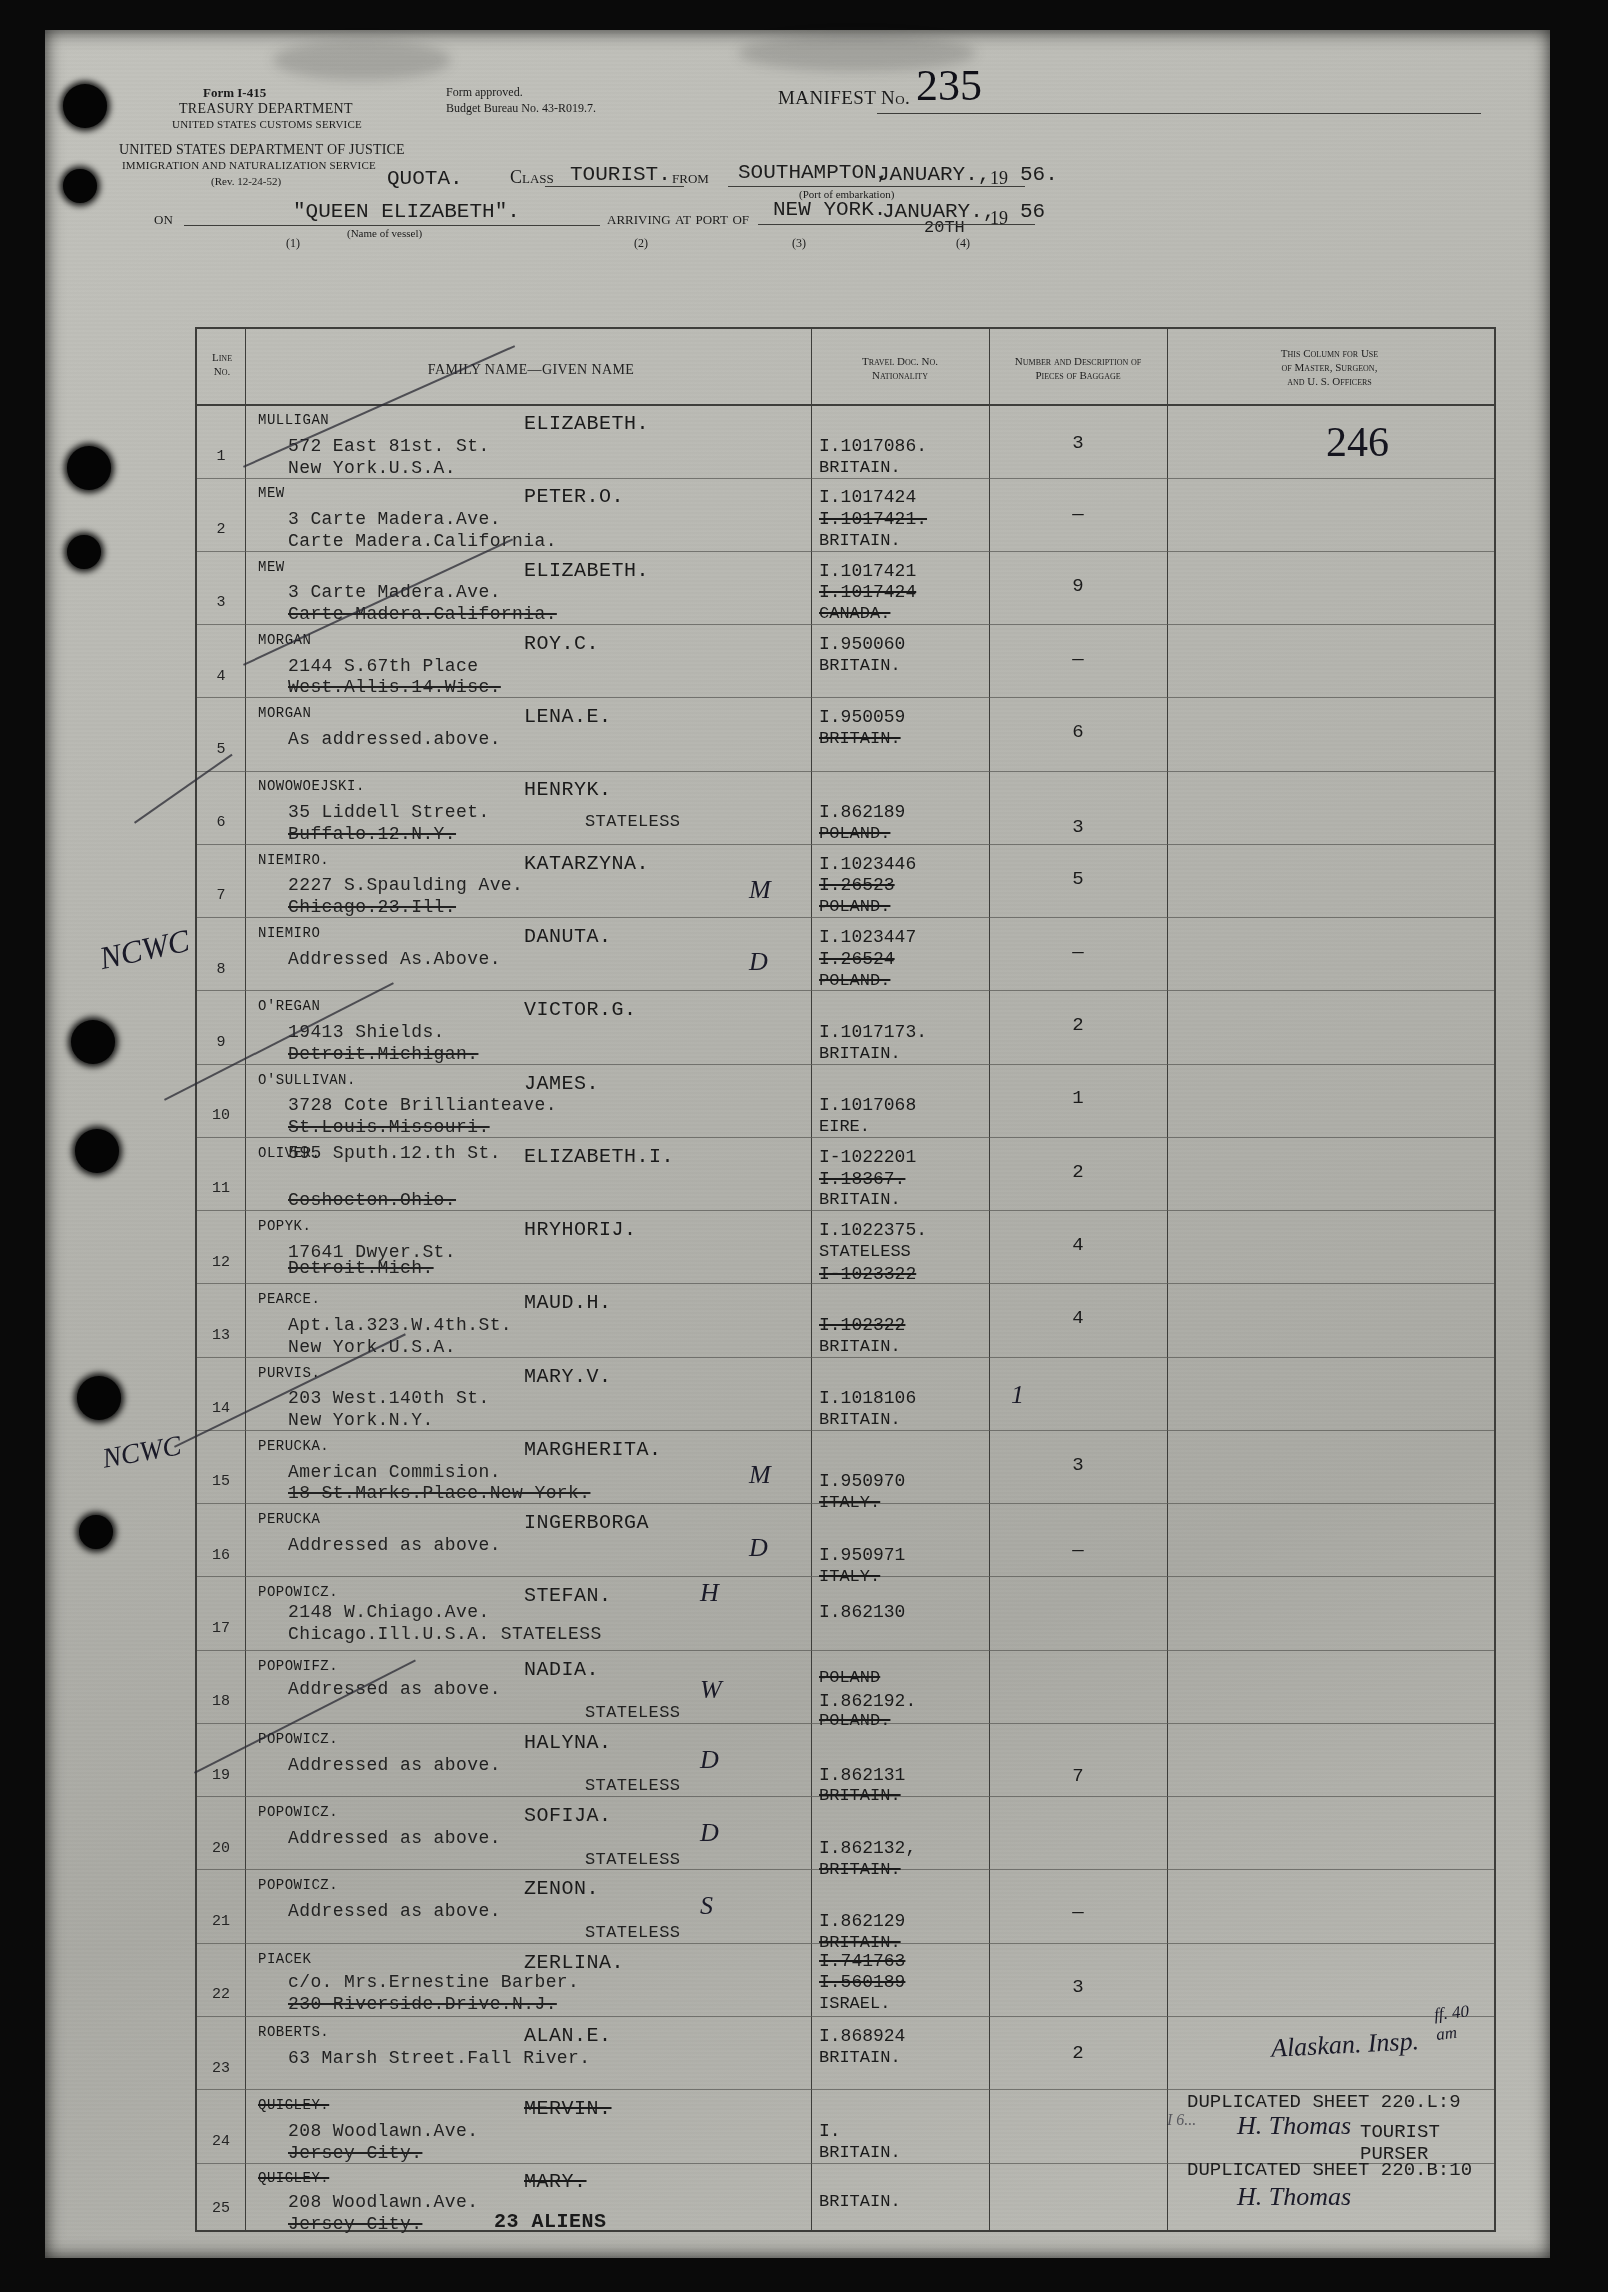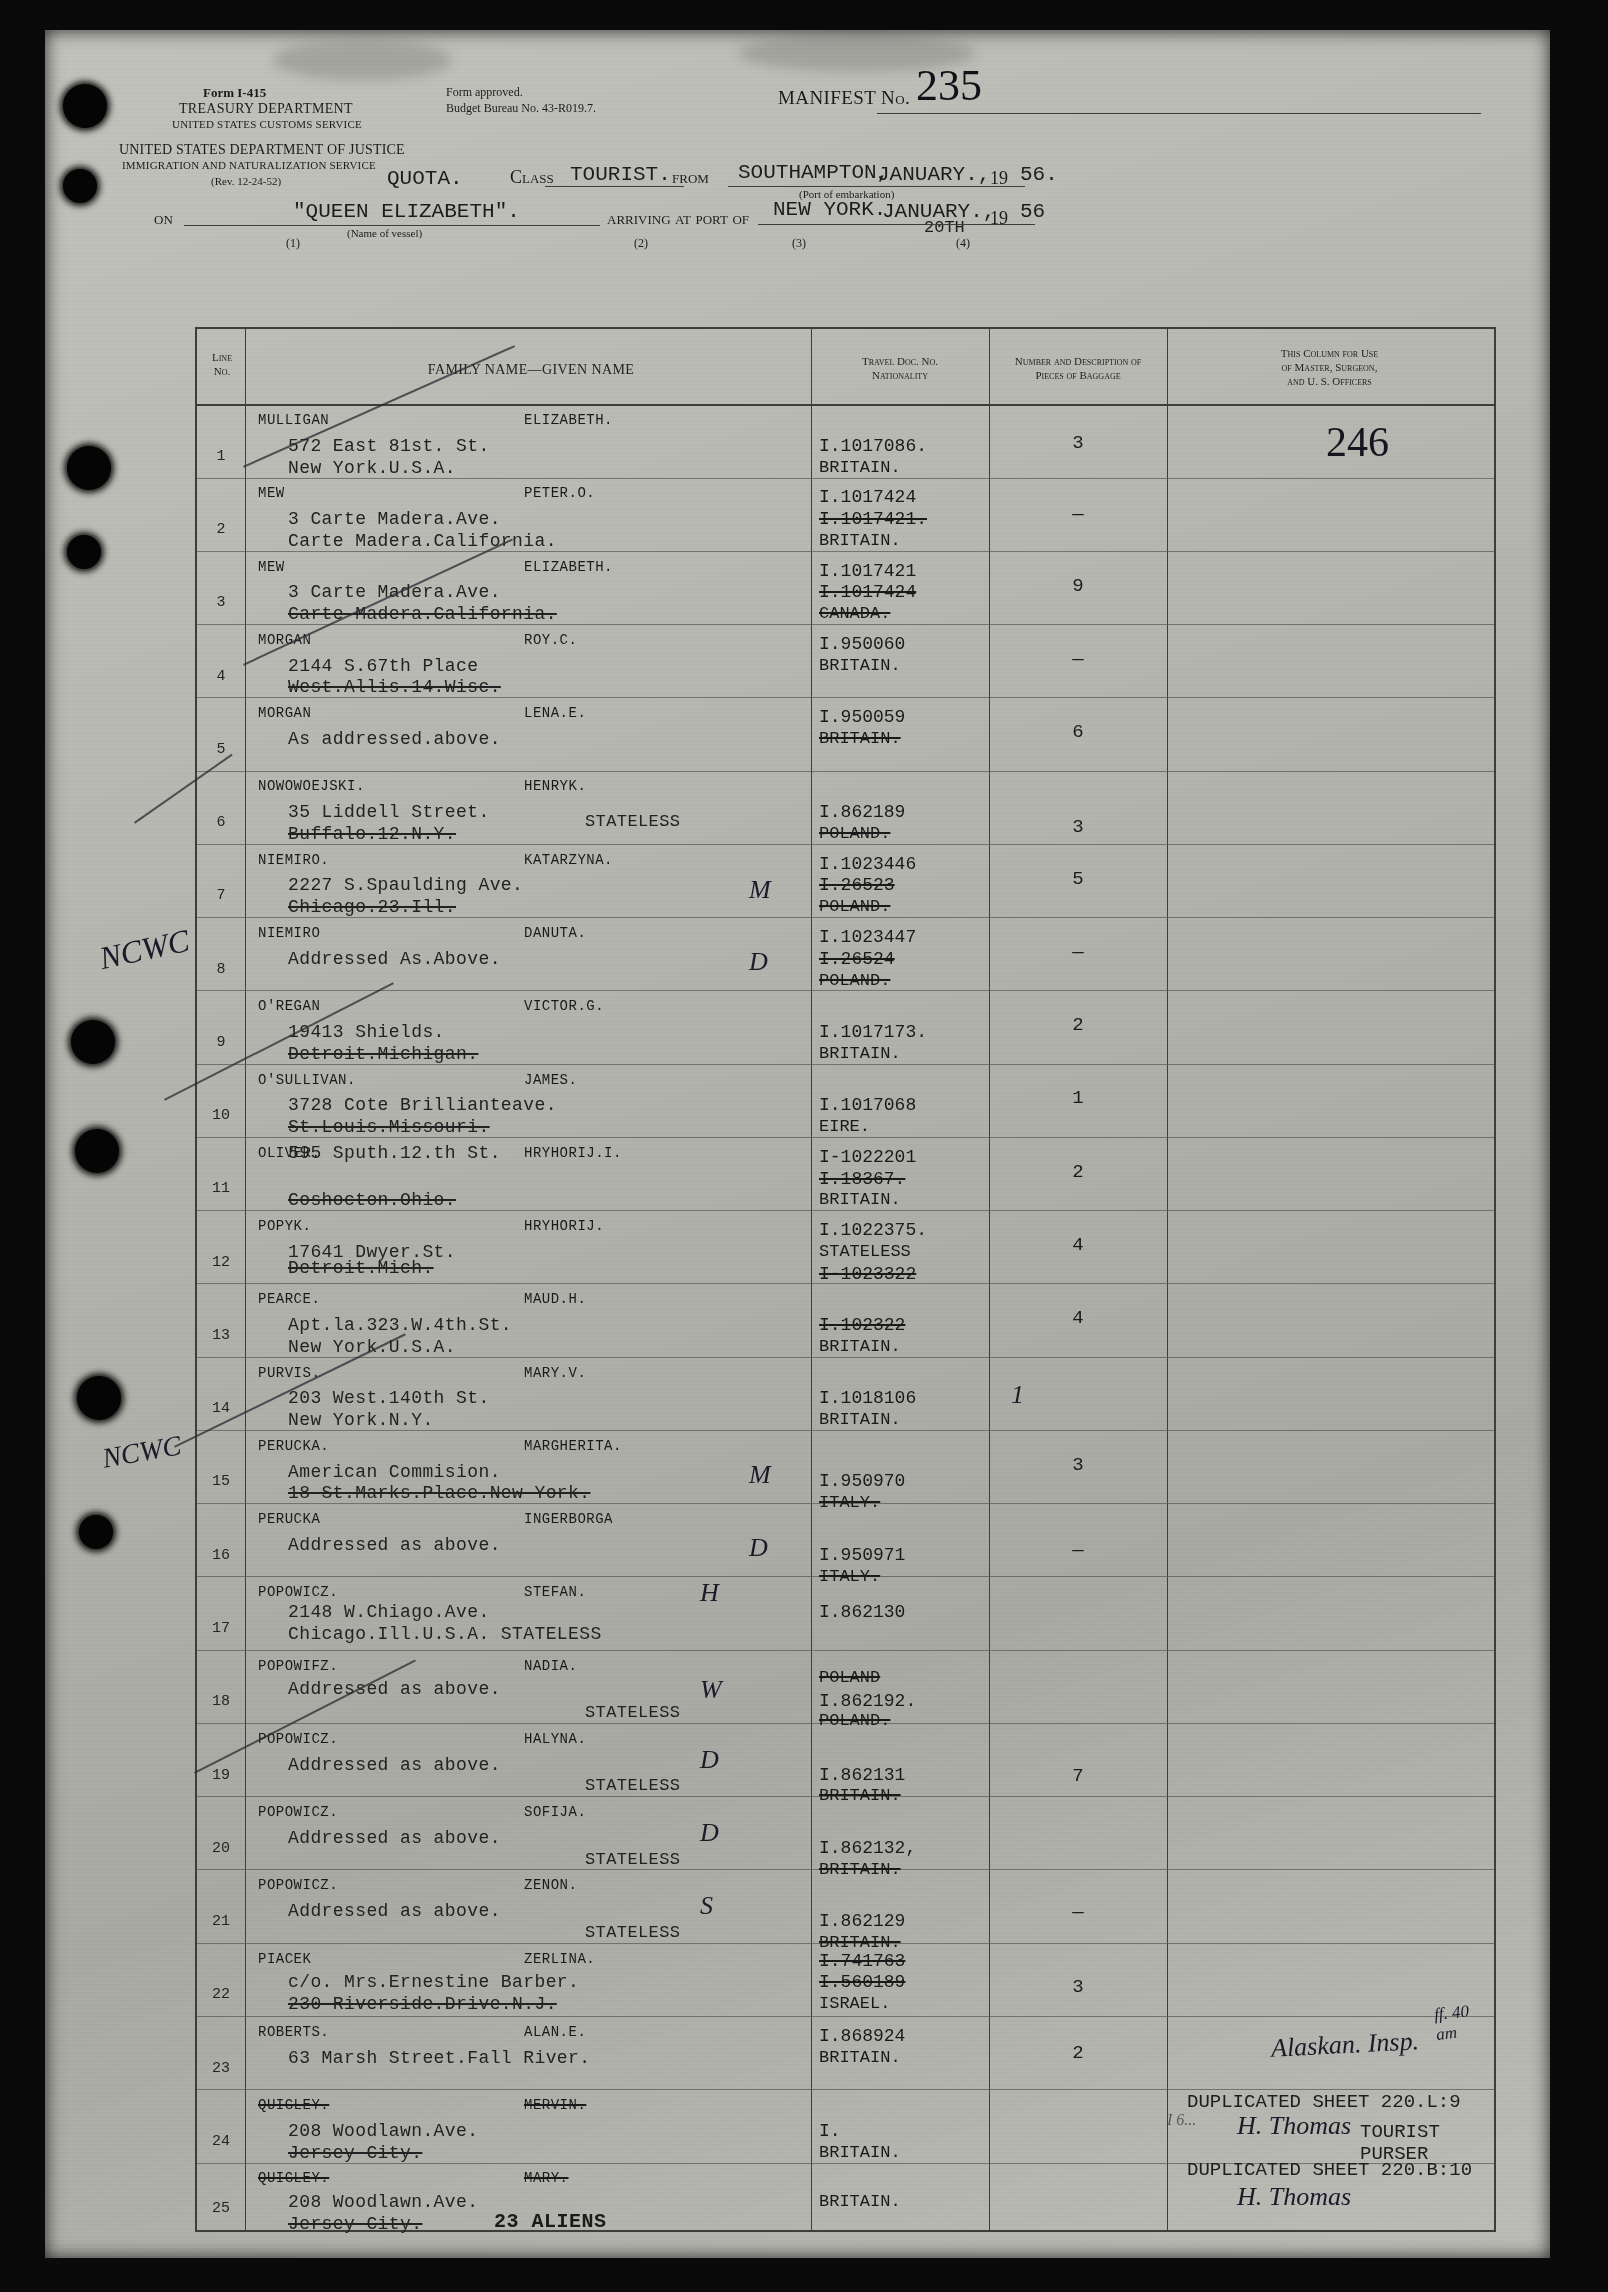--- a/index.html
+++ b/index.html
@@ -24,21 +24,21 @@
   .hline{height:1px;}
   .vline{width:1px;}
   
   #title{left:594px;top:107px;font-size:27px;font-weight:bold;letter-spacing:0.2px;}
   
   .tbl{position:absolute;left:150px;top:297px;width:1297px;height:1901px;border:2px solid #3d3d3a;}
   .colhdr{position:absolute;font-size:11px;text-align:center;line-height:1.25;color:#222;}
   .rowline{position:absolute;left:0;right:0;height:1px;background:#5c5c58;opacity:.75;}
   .linenum{position:absolute;font-family:"Liberation Mono",monospace;font-size:15px;color:#242424;text-align:center;width:48px;}
   .name{position:absolute;font-family:"Liberation Mono",monospace;font-size:14px;color:#1a1a1a;letter-spacing:0.5px;}
-  .given{position:absolute;font-family:"Liberation Mono",monospace;font-size:14px;color:#1a1a1a;letter-spacing:0.5px;}
+  .given{position:absolute;font-family:"Liberation Mono",monospace;font-size:20px;color:#1a1a1a;letter-spacing:0.5px;}
   .addr{position:absolute;font-family:"Liberation Mono",monospace;font-size:18px;color:#222;letter-spacing:0.4px;}
   .addr2{position:absolute;font-family:"Liberation Mono",monospace;font-size:18px;color:#222;letter-spacing:0.4px;}
   .doc{position:absolute;font-family:"Liberation Mono",monospace;font-size:18px;color:#1a1a1a;}
   .doc2{position:absolute;font-family:"Liberation Mono",monospace;font-size:18px;color:#1a1a1a;}
   .nat{position:absolute;font-family:"Liberation Mono",monospace;font-size:17px;color:#1a1a1a;}
   .bag{position:absolute;font-family:"Liberation Mono",monospace;font-size:19px;color:#1a1a1a;text-align:center;width:178px;}
   .strike{text-decoration:line-through;text-decoration-thickness:2px;}
   .ink{position:absolute;color:#15151f;font-family:"Liberation Serif",serif;}
   .pen{position:absolute;color:#1a1a28;font-family:"Liberation Serif",serif;font-style:italic;}
   .bignum{position:absolute;font-family:"Liberation Serif",serif;font-size:44px;color:#101018;}
@@ -238,21 +238,21 @@
       <div class="name" style="left:61px;top:743px;">O'SULLIVAN.</div>
       <div class="given" style="left:327px;top:743px;">JAMES.</div>
       <div class="addr" style="left:91px;top:766px;">3728 Cote Brillianteave.</div>
       <div class="addr2 strike" style="left:91px;top:788px;">St.Louis.Missouri.</div>
       <div class="doc" style="left:622px;top:766px;">I.1017068</div>
       <div class="nat" style="left:622px;top:788px;">EIRE.</div>
       <div class="bag" style="left:792px;top:758px;">1</div>
 
       <div class="linenum" style="left:0;top:851px;">11</div>
       <div class="name" style="left:61px;top:816px;">OLIVER.</div>
-      <div class="given" style="left:327px;top:816px;">HRYHORIJ.I.</div>
+      <div class="given" style="left:327px;top:816px;">ELIZABETH.I.</div>
       <div class="addr" style="left:91px;top:814px;">595 Sputh.12.th St.</div>
       <div class="addr2 strike" style="left:91px;top:861px;">Coshocton.Ohio.</div>
       <div class="doc" style="left:622px;top:818px;">I-1022201</div>
       <div class="doc2 strike" style="left:622px;top:840px;">I.18367.</div>
       <div class="nat" style="left:622px;top:861px;">BRITAIN.</div>
       <div class="bag" style="left:792px;top:832px;">2</div>
 
       <div class="linenum" style="left:0;top:925px;">12</div>
       <div class="name" style="left:61px;top:889px;">POPYK.</div>
       <div class="given" style="left:327px;top:889px;">HRYHORIJ.</div>

